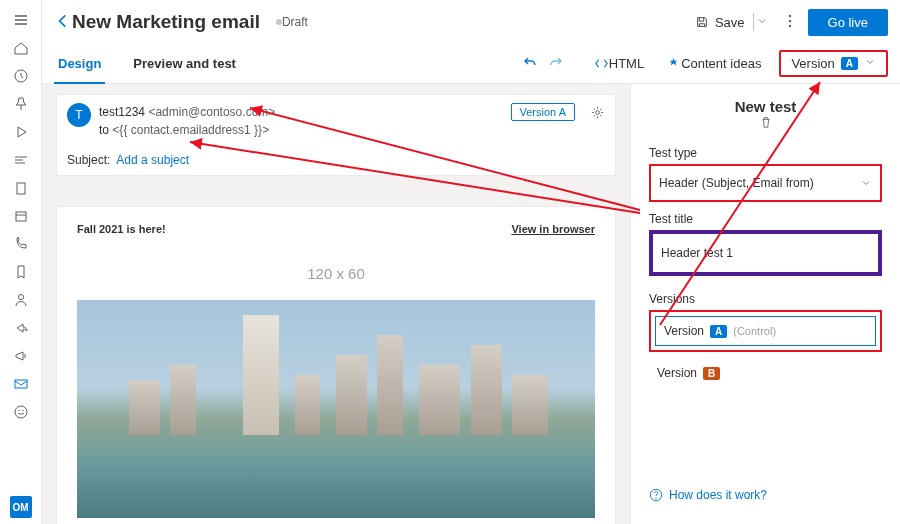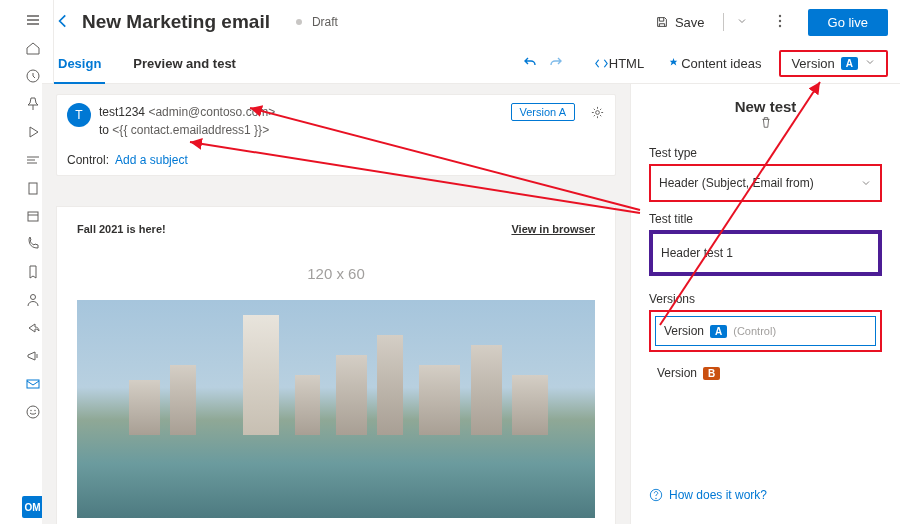--- a/index.html
+++ b/index.html
@@ -1,29 +1,29 @@
 <!DOCTYPE html>
 <html><head>
 <meta charset="utf-8">
 <style>
   * { box-sizing: border-box; }
   html, body { margin:0; padding:0; font-family: "Segoe UI", Arial, sans-serif; font-size:13px; color:#323130; background:#fff;}
   body { width:900px; height:524px; overflow:hidden; position:relative; }
 
   
-  .rail { position:absolute; left:12px; top:0; width:42px; height:100%; border-right:1px solid #edebe9; display:flex; flex-direction:column; align-items:center; padding-top:6px; gap:0; }
+  .rail { position:absolute; left:0; top:0; width:42px; height:100%; border-right:1px solid #edebe9; display:flex; flex-direction:column; align-items:center; padding-top:6px; gap:0; }
   .rail .ritem { width:42px; height:28px; display:flex; align-items:center; justify-content:center; color:#605e5c; }
   .rail .ritem svg { width:16px; height:16px; }
   .rail .spacer { flex:1; }
   .rail .om { width:22px; height:22px; background:#0078d4; color:#fff; font-size:10px; font-weight:600; display:flex; align-items:center; justify-content:center; border-radius:2px; margin-bottom:6px;}
 
   .page { position:absolute; left:42px; top:0; right:0; height:100%; display:flex; flex-direction:column;}
 
   
-  .hdr { height:44px; display:flex; align-items:center; padding:0 12px; gap:10px; }
+  .hdr { height:44px; display:flex; align-items:center; padding:0 12px; gap:0; }
   .back svg{ width:18px;height:18px; color:#0078d4;}
   .title { font-size:19px; font-weight:600; }
   .draftdot { width:6px;height:6px;border-radius:50%; background:#c8c6c4; margin-left:16px;}
   .draft { color:#605e5c; font-size:12px;}
   .hdr .grow{flex:1;}
   .savebtn { display:flex; align-items:center; gap:6px; color:#323130; font-size:13px; padding:4px 6px;}
   .savebtn svg{width:14px;height:14px;}
   .vline{ width:1px;height:18px;background:#c8c6c4; margin:0 2px;}
   .more svg{width:16px;height:16px;color:#605e5c;}
   .golive { background:#0078d4; color:#fff; padding:6px 20px; font-size:13px; border-radius:2px; margin-left:10px;}
@@ -244,21 +244,21 @@
             <span>to</span>
             <span class="addr">&lt;{{ contact.emailaddress1 }}&gt;</span>
           </div>
         </div>
         <div class="verAbtn">Version A</div>
         <div class="gear"><svg viewBox="0 0 16 16">
               <circle cx="8" cy="8" r="2" fill="none" stroke="currentColor"></circle>
               <path d="M8 2v2M8 12v2M2 8h2M12 8h2M4 4l1.3 1.3M10.7 10.7L12 12M12 4l-1.3 1.3M5.3 10.7L4 12" stroke="currentColor"></path>
             </svg></div>
         <div class="subjrow">
-          <span>Control:</span>
+          <span>Subject:</span>
           <span class="link">Add a subject</span>
         </div>
       </div>
 
       <div class="preview">
         <div class="prow1">
           <span>Fall 2021 is here!</span>
           <span class="vib">View in browser</span>
         </div>
         <div class="logo">120 x 60</div>

